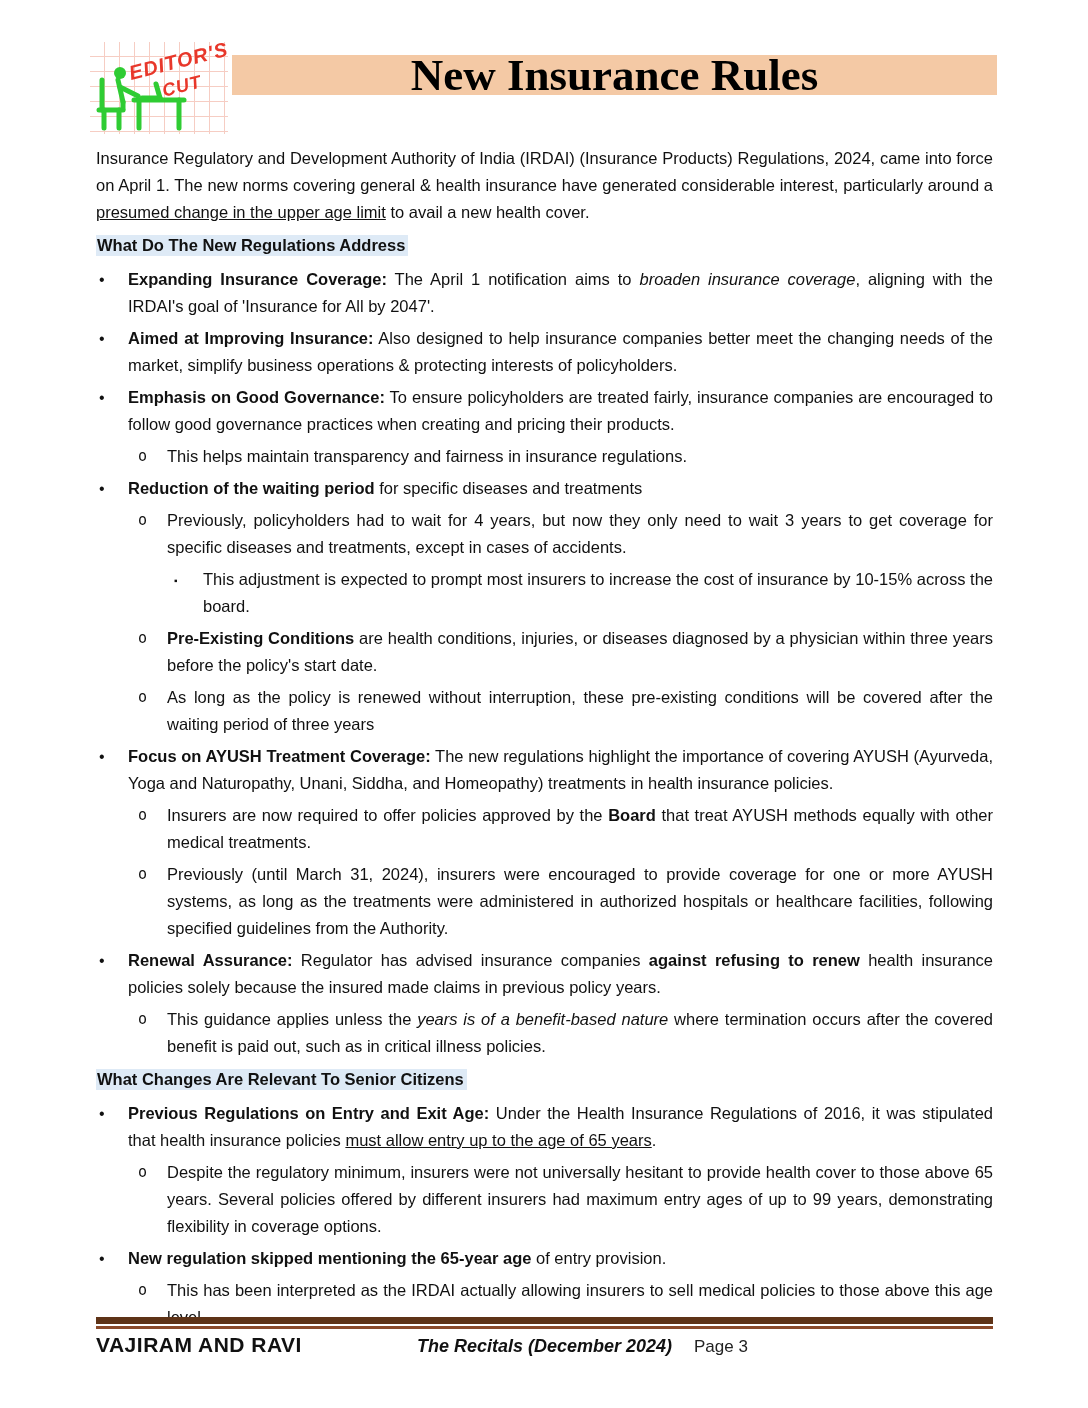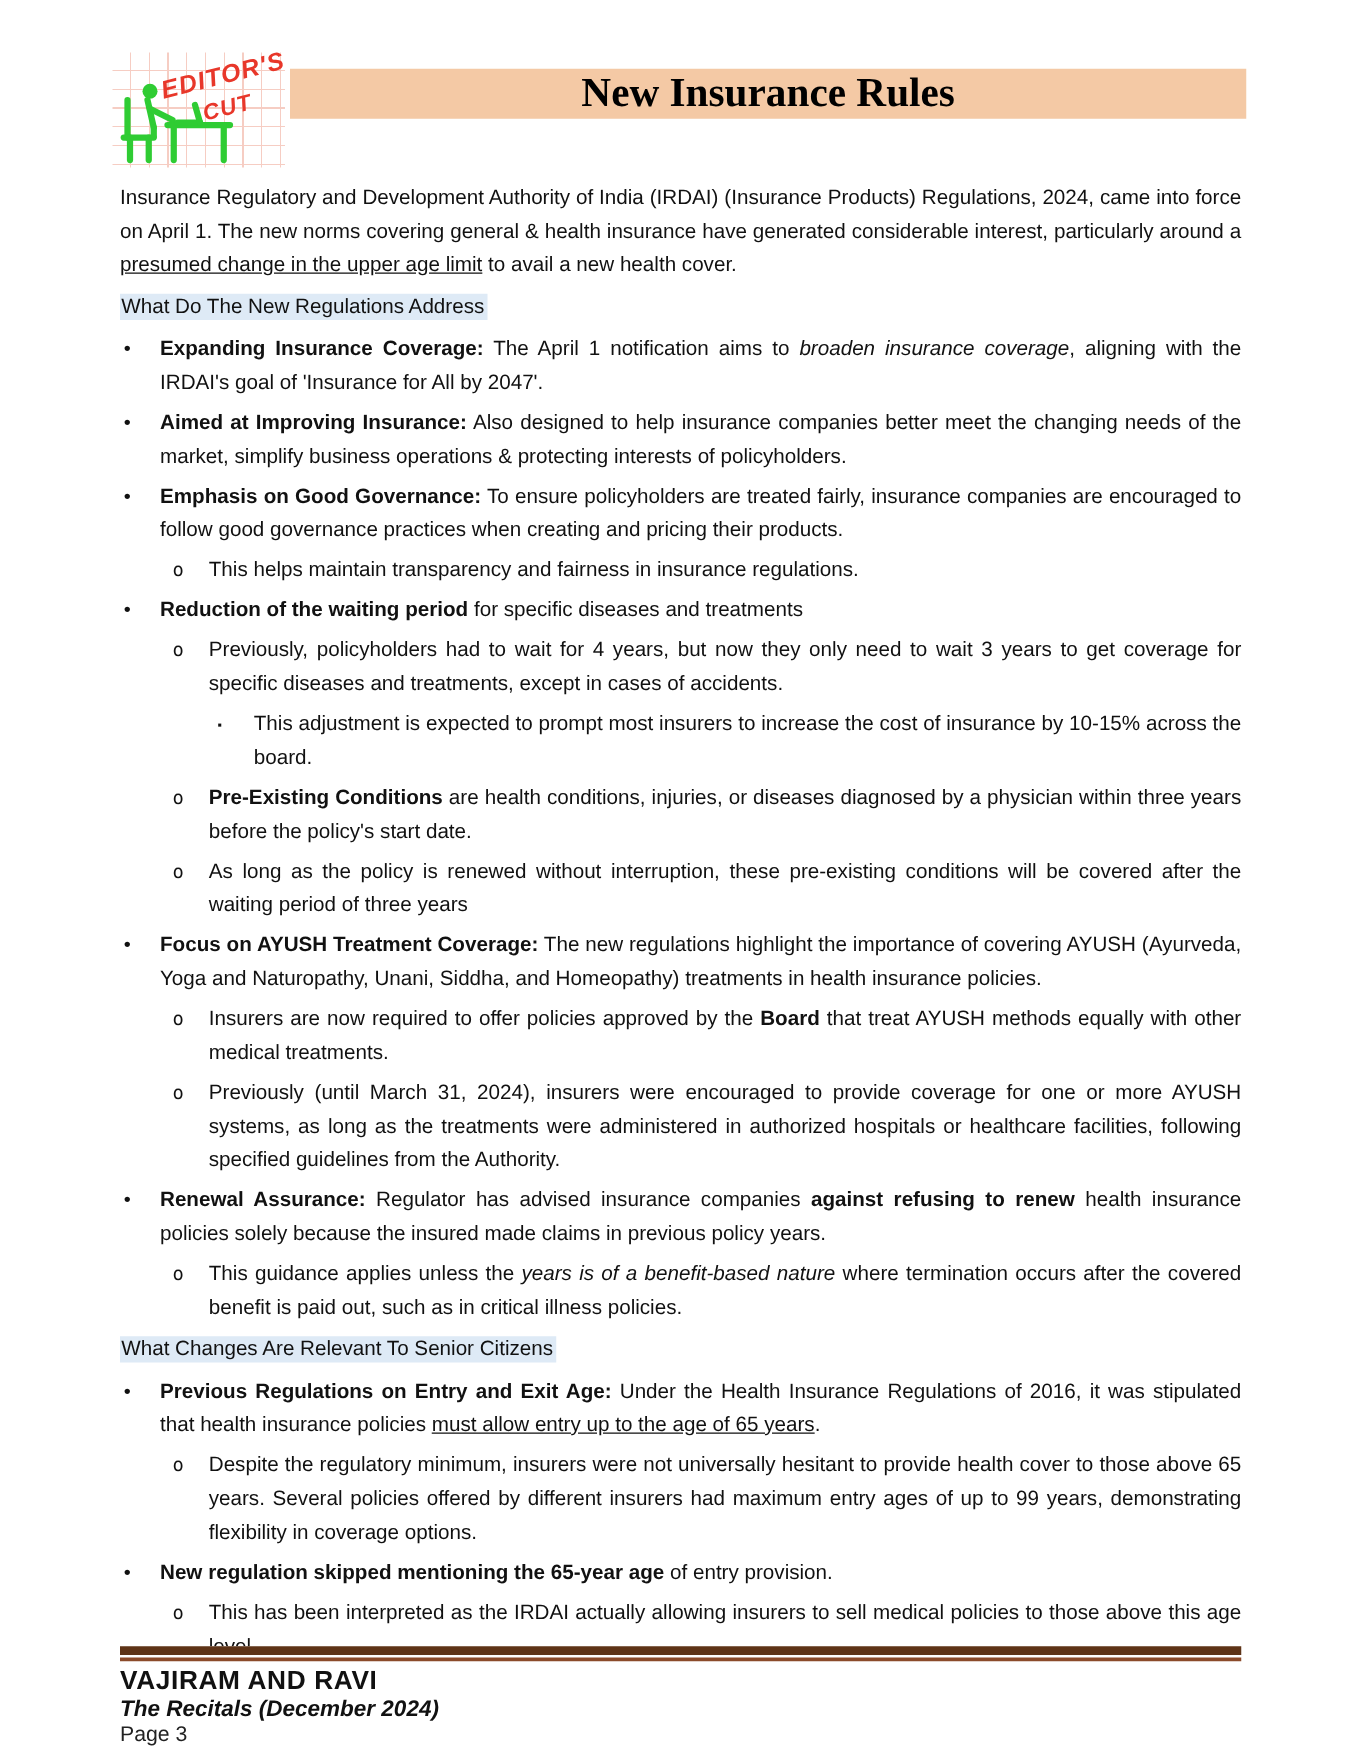--- a/index.html
+++ b/index.html
@@ -29,29 +29,29 @@
     position:absolute; left:72px; top:34px;
     font-weight:bold; font-style:italic; font-size:18px; color:var(--logored);
     transform:rotate(-14deg); letter-spacing:1px;
   }
   .logo-svg{position:absolute; left:0; top:18px;}
   .title-band{
     position:absolute; left:232px; top:55px; width:765px; height:40px;
     background:var(--band); display:flex; align-items:center; justify-content:center;
   }
   .title-band .t{
-    font-family:"Liberation Serif", serif; font-weight:bold; font-size:33px; color:#000;
+    font-family:"Liberation Serif", serif; font-weight:bold; font-size:45px; color:#000;
   }
   
   .doc{
     position:absolute; left:96px; top:145px; width:897px;
     font-size:16.5px; line-height:27px;
   }
   .para{ text-align:justify; margin-bottom:5px; }
-  .heading{ margin-top:6px; margin-bottom:7px; font-weight:normal; font-size:16.5px; }
+  .heading{ margin-top:6px; margin-bottom:7px; font-weight:bold; font-size:16.5px; }
   .heading .hl{ background:var(--hl); padding:1px 3px 2px 1px; }
   .li{ position:relative; margin-bottom:5px; }
   .li-text{ display:block; text-align:justify; }
   .li-1{ padding-left:32px; }
   .li-2{ padding-left:71px; }
   .li-3{ padding-left:107px; }
   .marker{ position:absolute; top:0; }
   .li-1 > .marker{ left:3px;  font-size:16px; }
   .li-2 > .marker{ left:42px; font-family:"DejaVu Sans Mono", monospace; font-size:15px; }
   .li-3 > .marker{ left:78px; font-size:10px; top:1px; }
@@ -59,21 +59,21 @@
   .i{ font-style:italic; }
   .u{ text-decoration:underline; }
   
   .footer{ position:absolute; left:96px; width:897px; top:1317px; }
   .footer-rule{
     border-top:7px solid var(--ruledark);
     border-bottom:3px solid var(--rulelight);
     height:12px; background:#ffffff;
   }
   .footer-row{
-    display:flex; align-items:baseline; margin-top:4px;flex-direction:column;
+    display:flex; align-items:baseline; margin-top:4px;
   }
   .footer-left{ flex:1; font-weight:bold; font-size:21px; letter-spacing:0.5px; }
   .footer-center{ flex:1; text-align:center; font-weight:bold; font-style:italic; font-size:18px; }
   .footer-right{ flex:1; text-align:left; font-size:17px; color:#222; }
 </style>
 </head>
 <body>
 
 <div class="page">
 

